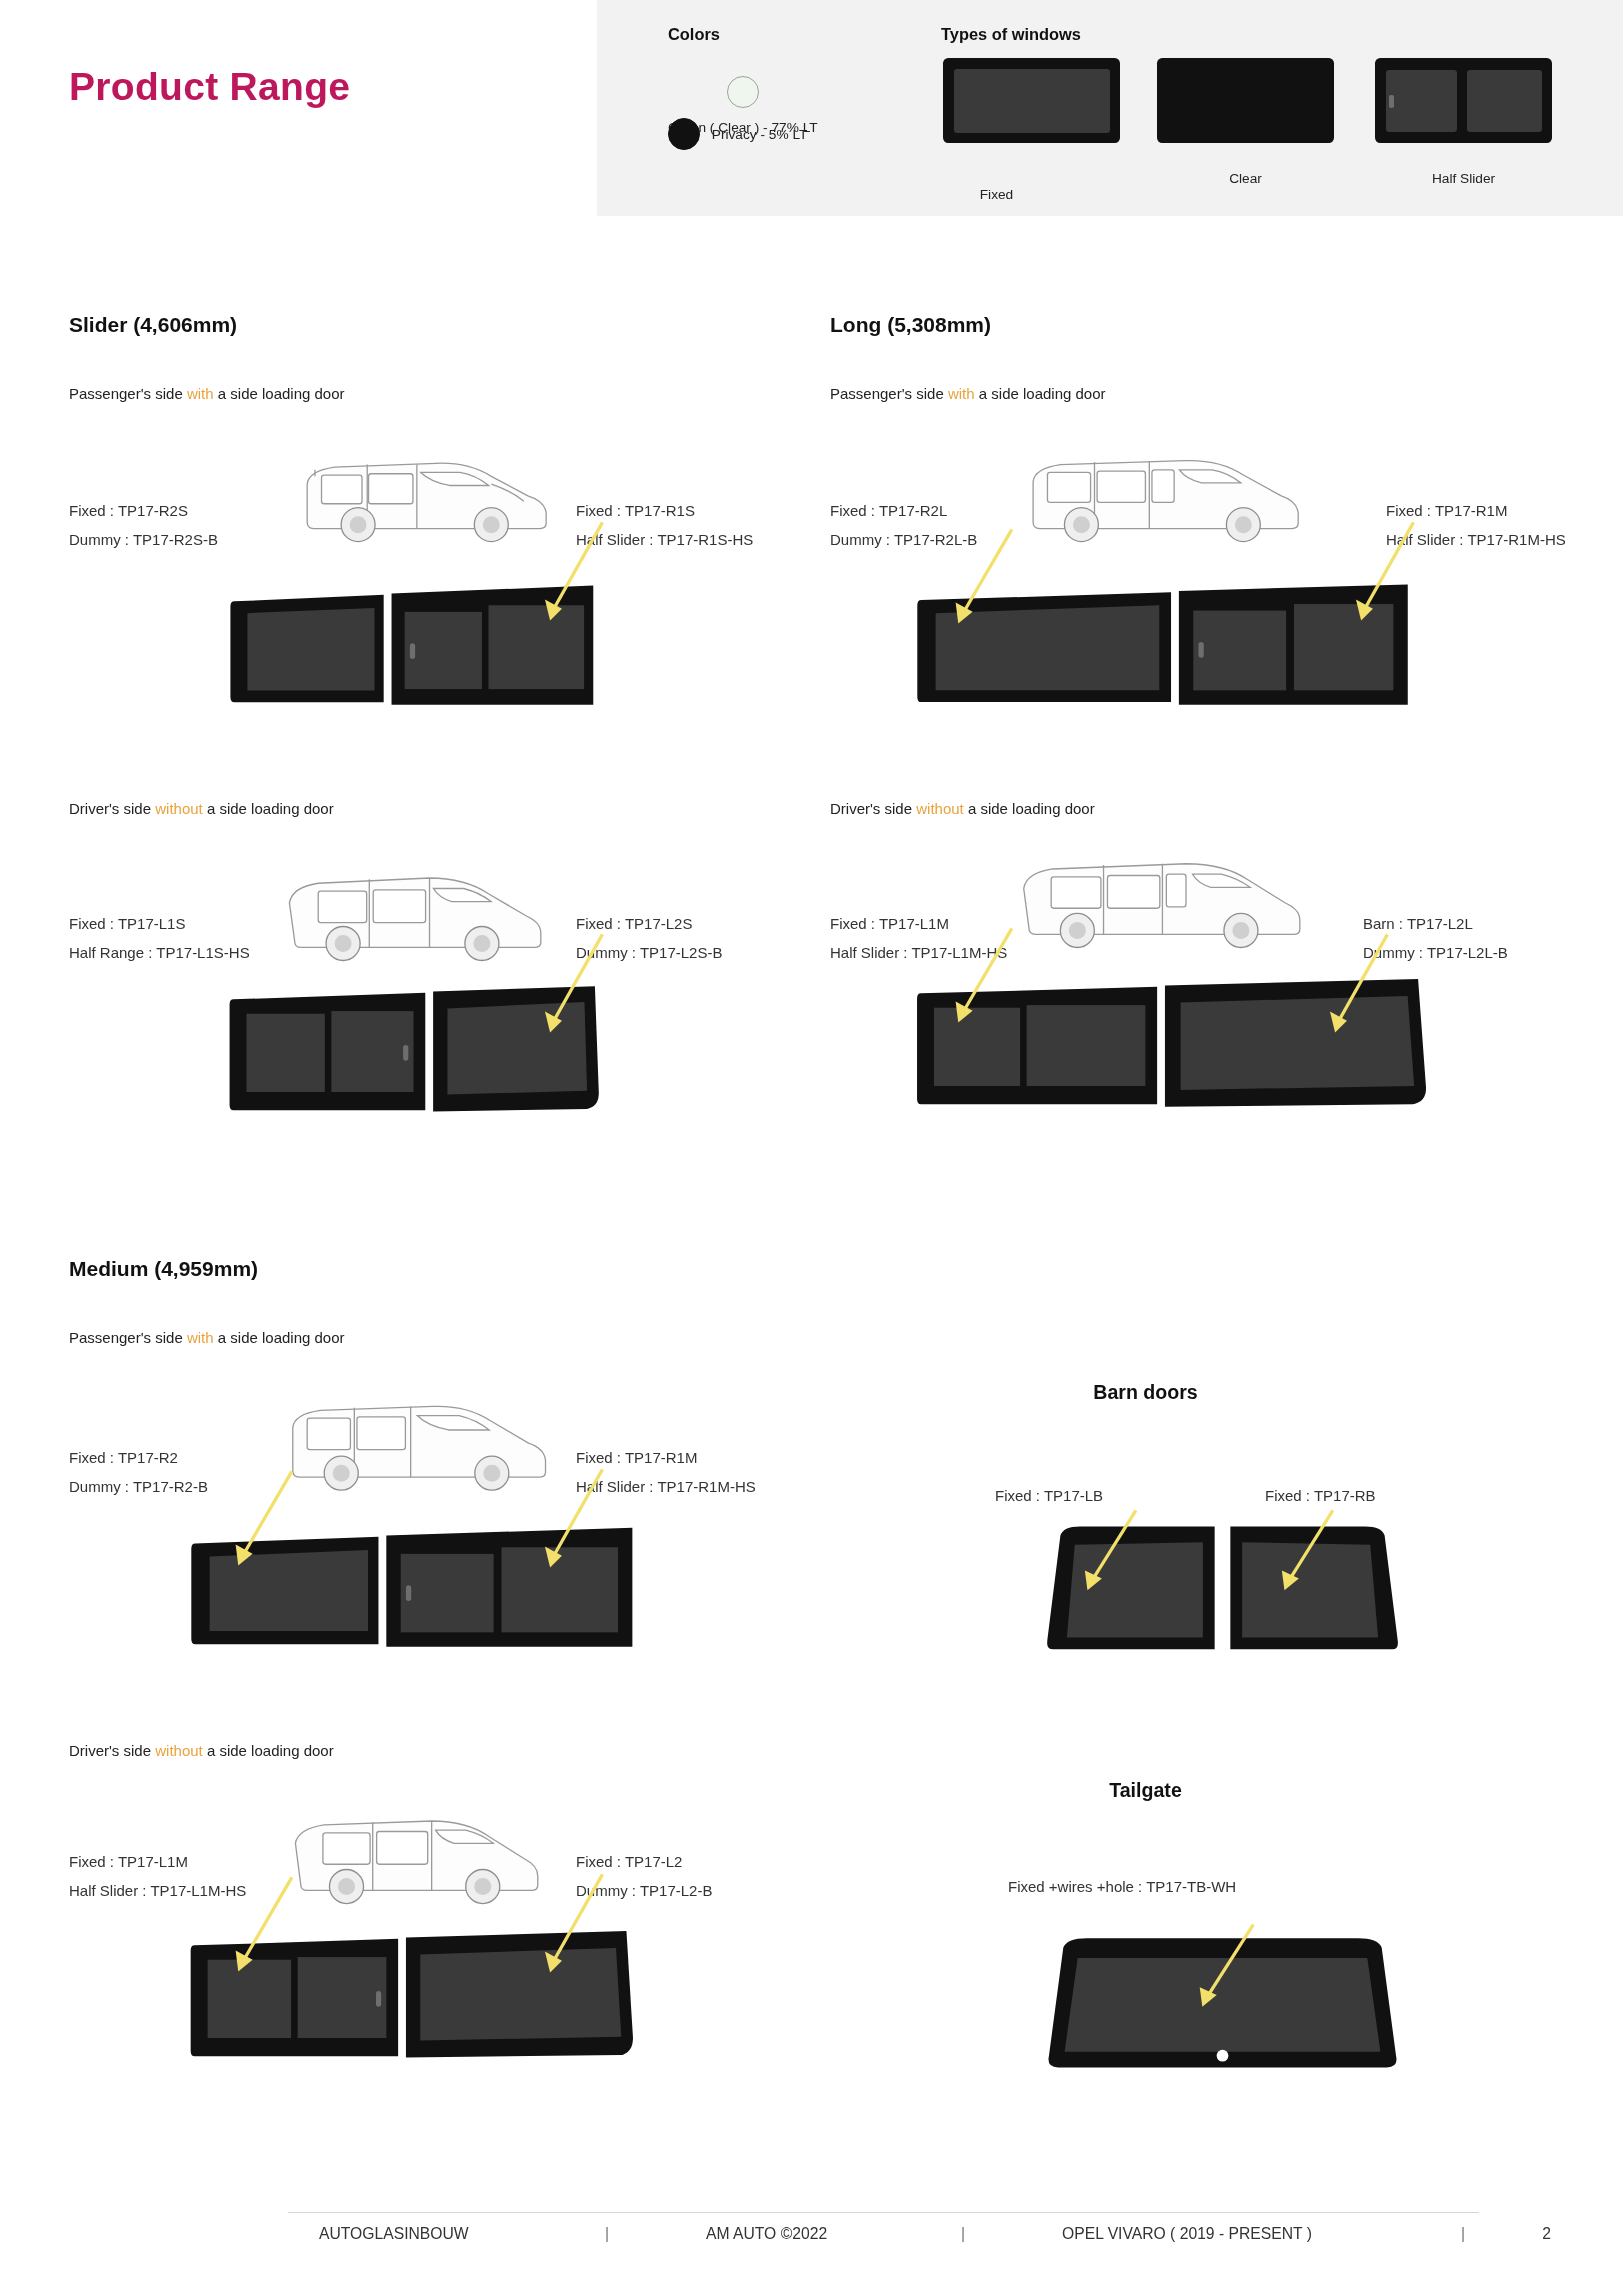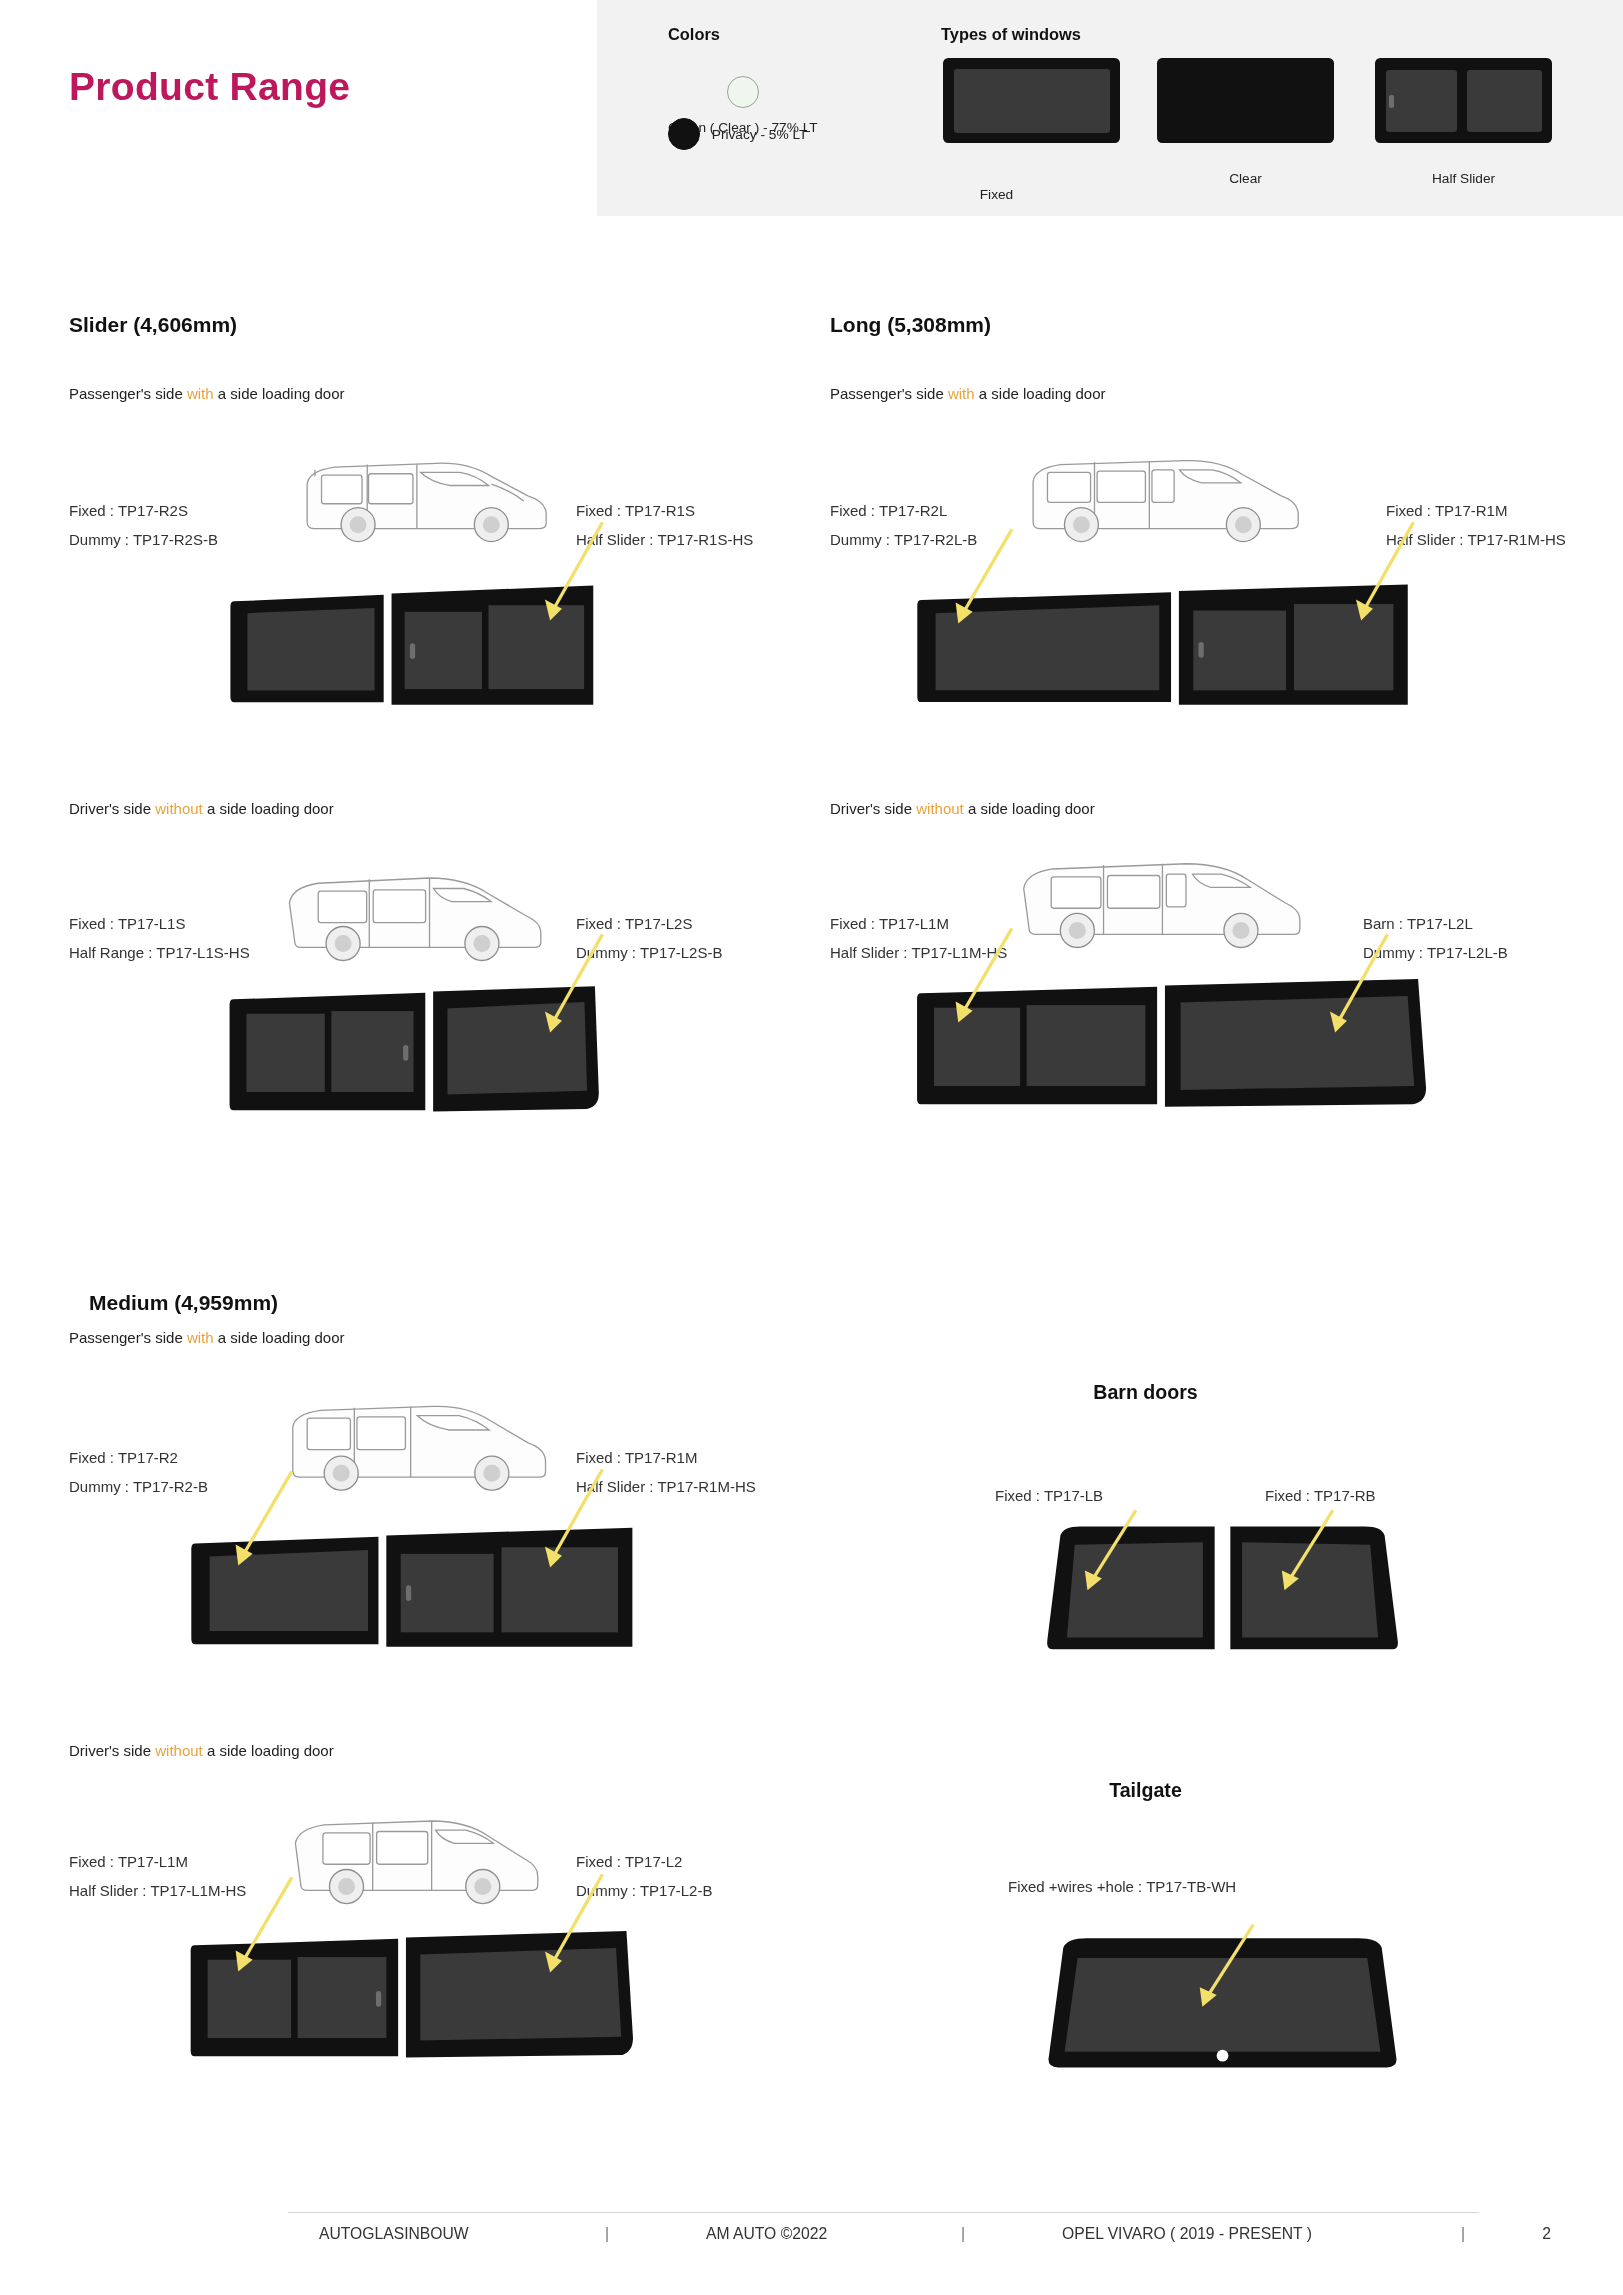--- a/index.html
+++ b/index.html
@@ -346,21 +346,21 @@
 </svg>
 <svg class="arrow" style="left:936px;top:923px;" width="85" height="118" viewBox="0 0 130 180">
   <path d="M116 8 L38 142" stroke="#f2e06a" stroke-width="5" fill="none"></path>
   <path d="M34 152 L30 120 L56 134 Z" fill="#f2e06a"></path>
 </svg>
 <svg class="arrow" style="left:1309px;top:929px;" width="85" height="118" viewBox="0 0 130 180">
   <path d="M120 8 L40 150" stroke="#f2e06a" stroke-width="5" fill="none"></path>
   <path d="M40 158 L32 126 L58 140 Z" fill="#f2e06a"></path>
 </svg>
 
-<div class="section-title" style="left:69px;top:1291px;margin-left:20px;">Medium (4,959mm)</div>
+<div class="section-title" style="left:69px;top:1257px;">Medium (4,959mm)</div>
 
 <div class="sub-title" style="left:69px;top:1329px;">
   <span>Passenger's side </span><span class="hl">with</span><span> a side loading door</span>
 </div>
 
 <svg class="van" style="left:281px;top:1388px;" width="275" height="118" viewBox="0 0 420 180">
   <g fill="none" stroke="#9a9a9a" stroke-width="2">
     <path d="M18 126 L18 60 Q20 40 60 34 L232 28 Q284 26 320 50 L378 84 Q402 92 404 110 L404 128 Q404 136 394 136 L28 136 Q18 136 18 126 Z" fill="#fdfdfd"></path>
     <rect x="40" y="46" width="66" height="48" rx="4" fill="#ffffff"></rect>
     <rect x="116" y="44" width="74" height="50" rx="4" fill="#ffffff"></rect>

